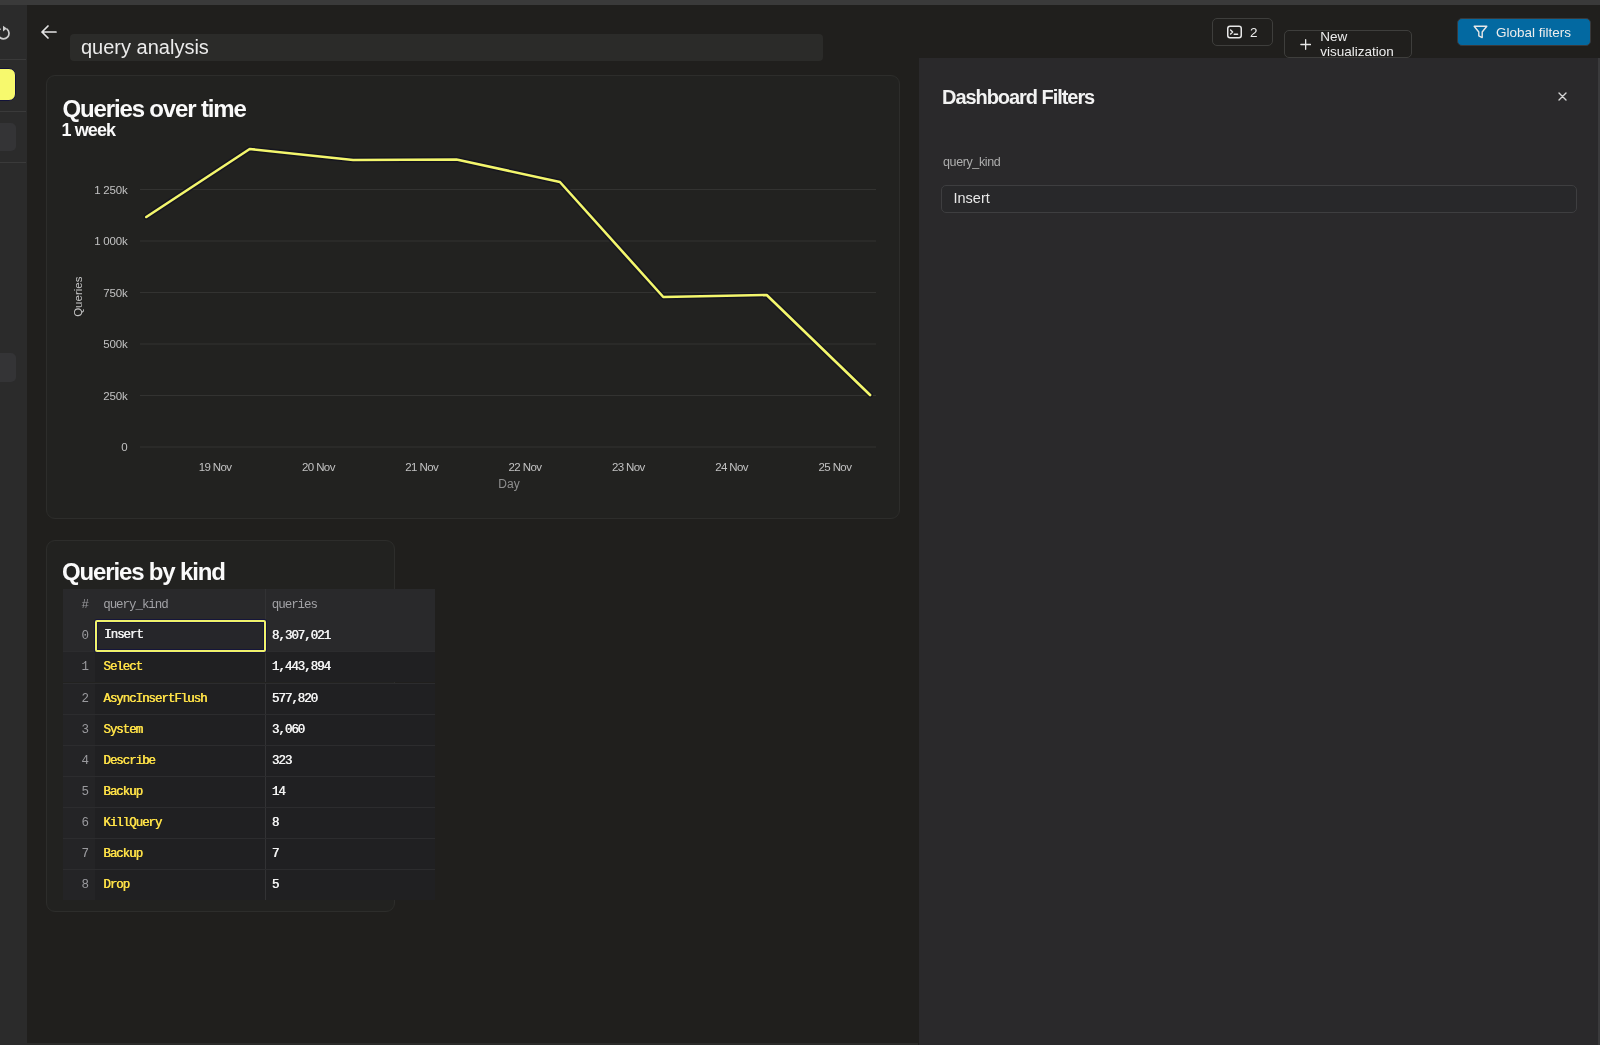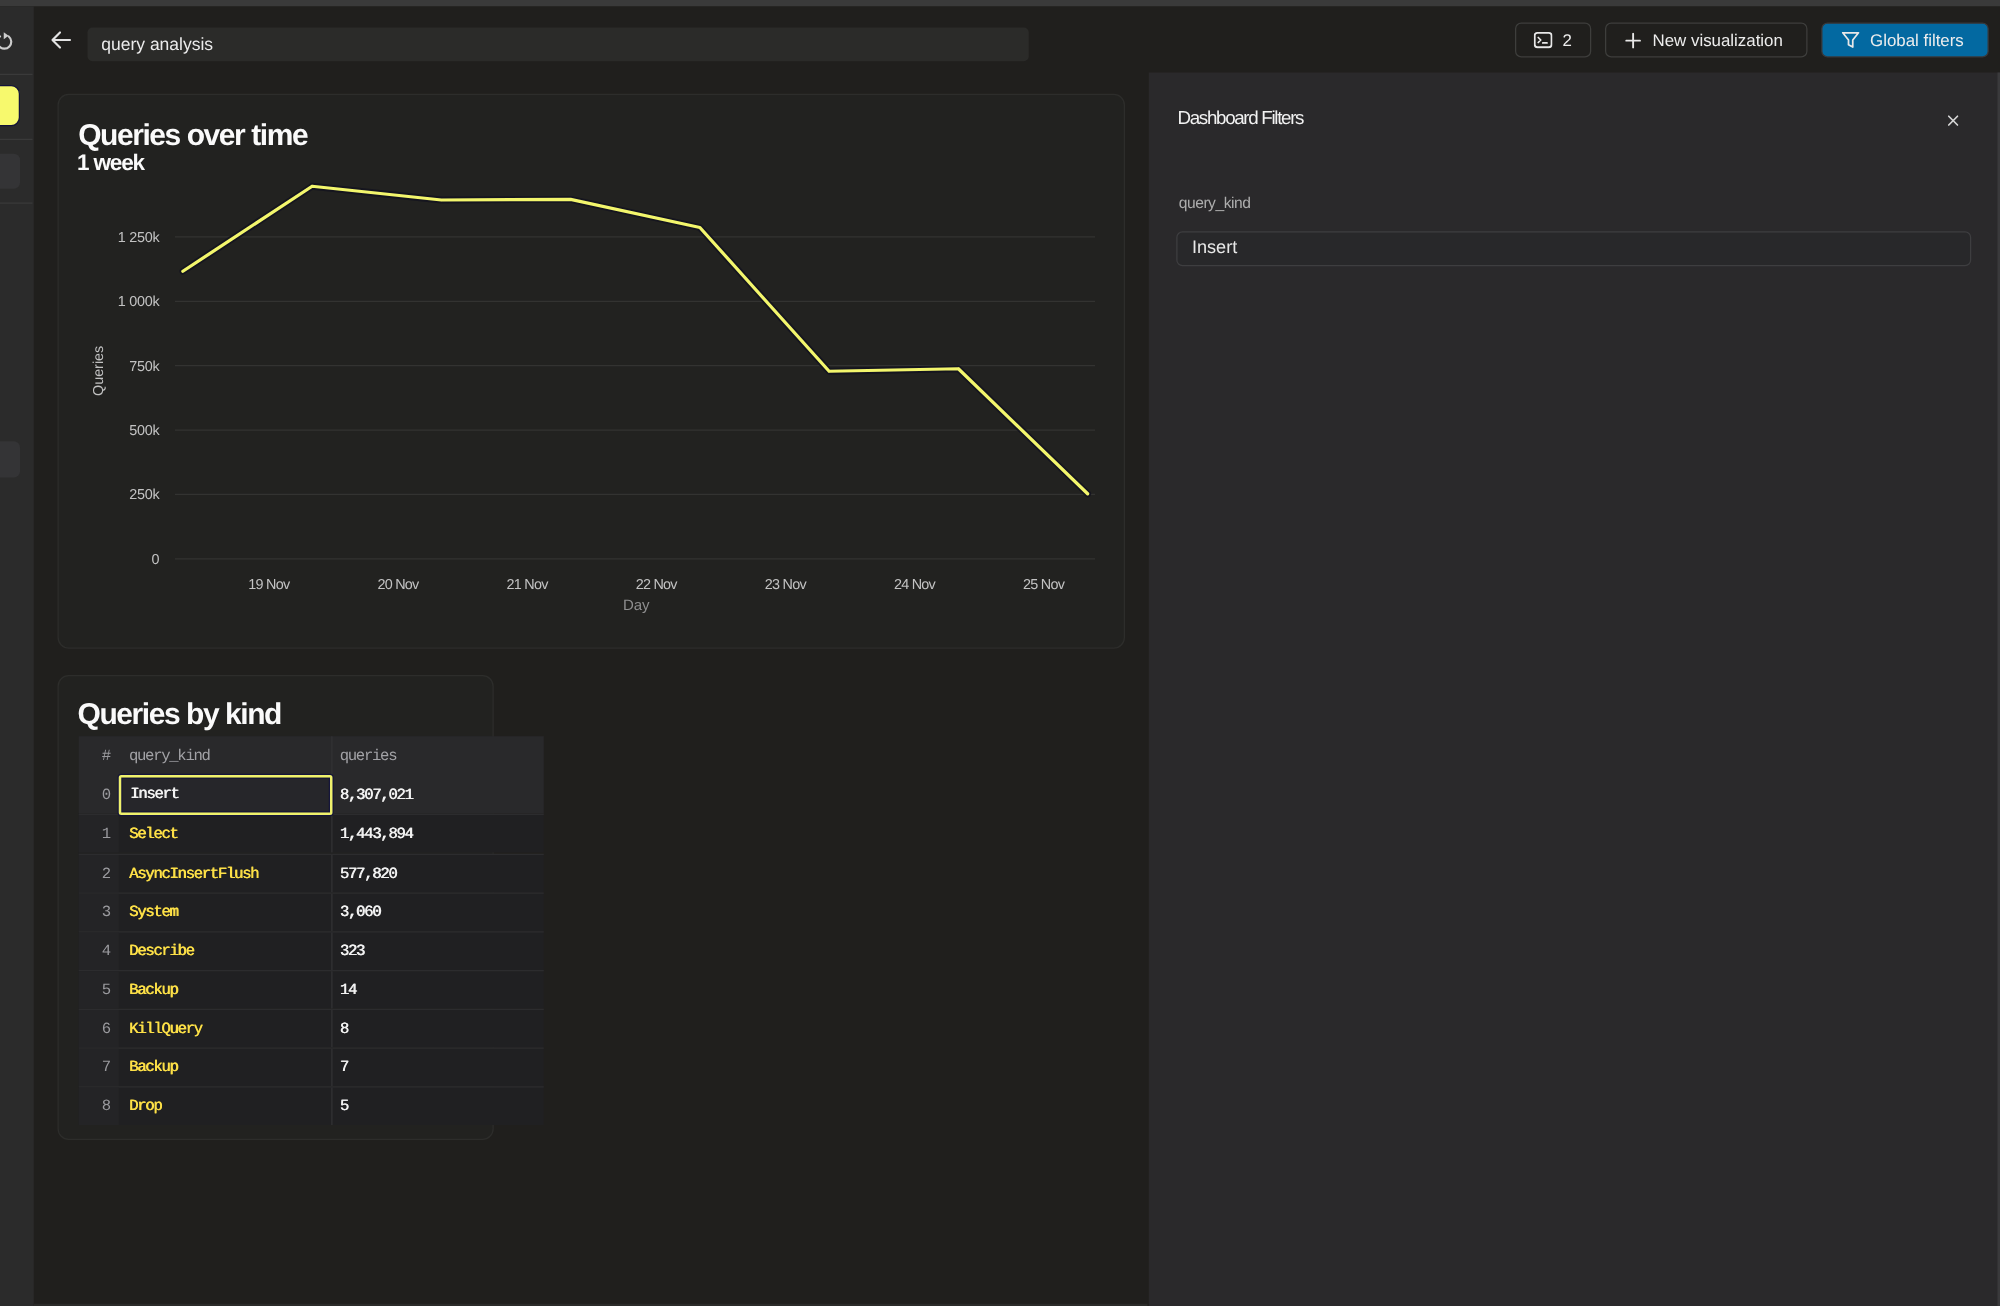--- a/index.html
+++ b/index.html
@@ -6,21 +6,21 @@
   html,body { width:1600px; height:1045px; overflow:hidden; }
   body { background:#201f1d; font-family:"Liberation Sans", sans-serif; position:relative; }
   .abs { position:absolute; }
   
   #topstrip { left:0; top:0; width:1600px; height:5px; background:#3a3a3a; }
   
   #sidebar { left:0; top:5px; width:27px; height:1040px; background:#2b2b2b; }
   #sidebar .sep { position:absolute; left:0; width:26px; height:1px; background:#3a3a3a; }
   .tab { position:absolute; left:-8px; border-radius:5px; }
   
-  #hdr-input { left:70px; top:22px; width:753px; height:27px; background:#2b2b29; border-radius:4px; color:#ebebeb; font-size:14px; line-height:27px; padding-left:11px; }
+  #hdr-input { left:70px; top:34px; width:753px; height:27px; background:#2b2b29; border-radius:4px; color:#ebebeb; font-size:20px; line-height:27px; padding-left:11px; }
   .btn { position:absolute; top:18px; height:28px; border:1px solid #3e3e3c; border-radius:5px; color:#ededed; font-size:13.5px; display:flex; align-items:center; }
   
   .card { position:absolute; background:#222220; border:1px solid #2d2d2b; border-radius:9px; }
   #card1 { left:46px; top:75px; width:854px; height:444px; }
   #card2 { left:46px; top:540px; width:349px; height:372px; }
   .ctitle { position:absolute; color:#fafafa; font-size:24px; font-weight:bold; letter-spacing:-1.15px; line-height:1; white-space:nowrap; }
   
   .mono { font-family:"Liberation Mono", monospace; letter-spacing:-1.05px; }
   .trow { position:absolute; left:16px; width:371.5px; height:31.1px; }
   .cell-num { position:absolute; left:0; top:0; width:32px; height:100%; }
@@ -58,21 +58,21 @@
 
 <div class="btn" style="left:1212px; width:61px;">
   <svg style="margin-left:14px;" width="15" height="14" viewBox="0 0 15 14" fill="none">
     <rect x="0.75" y="1.25" width="13.5" height="11.5" rx="2.2" stroke="#e8e8e8" stroke-width="1.5"></rect>
     <path d="M3.6 5 L5.6 7 L3.6 9" stroke="#e8e8e8" stroke-width="1.4" stroke-linecap="round" stroke-linejoin="round"></path>
     <path d="M7.2 9.3 H 10.6" stroke="#e8e8e8" stroke-width="1.4" stroke-linecap="round"></path>
   </svg>
   <span style="margin-left:8px;">2</span>
 </div>
 
-<div class="btn" style="left:1284px; width:162px;">
+<div class="btn" style="left:1284px; width:128px;margin-top:12px;">
   <svg style="margin-left:15px;" width="13" height="13" viewBox="0 0 13 13" fill="none">
     <path d="M6.5 1 V 12 M1 6.5 H 12" stroke="#e8e8e8" stroke-width="1.5" stroke-linecap="round"></path>
   </svg>
   <span style="margin-left:9px;">New visualization</span>
 </div>
 
 <div class="btn" style="left:1457px; width:134px; background:#0369a1; border-color:#39393b;">
   <svg style="margin-left:15px;" width="15" height="14" viewBox="0 0 15 14" fill="none">
     <path d="M1.2 1.2 H 13.8 L 9.2 7 V 12.6 L 5.8 10.8 V 7 Z" stroke="#e8e8e8" stroke-width="1.4" stroke-linejoin="round"></path>
   </svg>
@@ -228,21 +228,21 @@
     <div class="cell-q">
         <span class="qtxt">5</span>
       </div>
   </div>
 
   <div class="abs" style="left:48.3px; top:78.6px; width:170.5px; height:32.4px; background:#26262a; border:2.2px solid #eff16c; border-radius:2px; box-shadow:0 0 0 1px #15153a, inset 0 0 0 1px #15153a;"></div>
   <div class="abs mono" style="left:57px; top:79.3px; height:31.1px; line-height:31.1px; color:#f2f2f2; font-size:12.5px; font-weight:normal; text-shadow:0.5px 0 0 currentColor; letter-spacing:-1.05px; font-family:'Liberation Mono',monospace;">Insert</div>
 </div>
 
 <div id="rpanel" class="abs">
-  <div class="abs" style="left:23px; top:29.1px; color:#f2f2f2; font-size:15px; font-weight:400; letter-spacing:-1.05px; line-height:1;">Dashboard Filters</div>
+  <div class="abs" style="left:23px; top:29.1px; color:#f2f2f2; font-size:20px; font-weight:700; letter-spacing:-1.05px; line-height:1;">Dashboard Filters</div>
   <svg class="abs" style="left:639px; top:33.5px;" width="9" height="9" viewBox="0 0 9 9">
     <path d="M1 1 L8 8 M8 1 L1 8" stroke="#d5d5d5" stroke-width="1.4" stroke-linecap="round"></path>
   </svg>
   <div class="abs" style="left:24px; top:98px; color:#adadad; font-size:12.5px; letter-spacing:-0.38px; line-height:1;">query_kind</div>
   <div class="abs" style="left:22px; top:127px; width:636px; height:27.5px; background:#28282a; border:1px solid #3e3e40; border-radius:5px; color:#e8e8e8; font-size:14.5px; line-height:25.5px; padding-left:11.5px;">Insert</div>
 </div>
 
 <div class="abs" style="left:27px; top:1042.5px; width:891px; height:2.5px; background:#2b2b29;"></div>
 
 </body></html>

